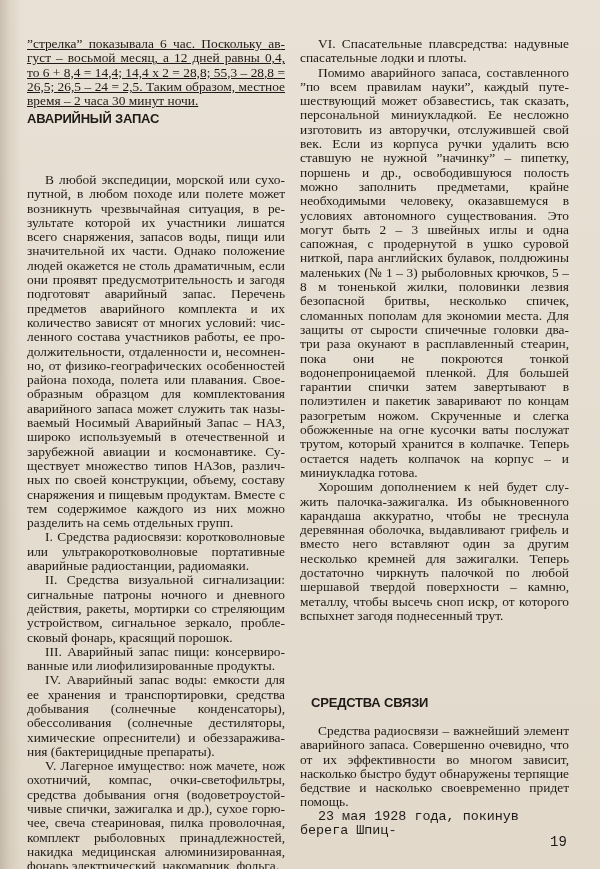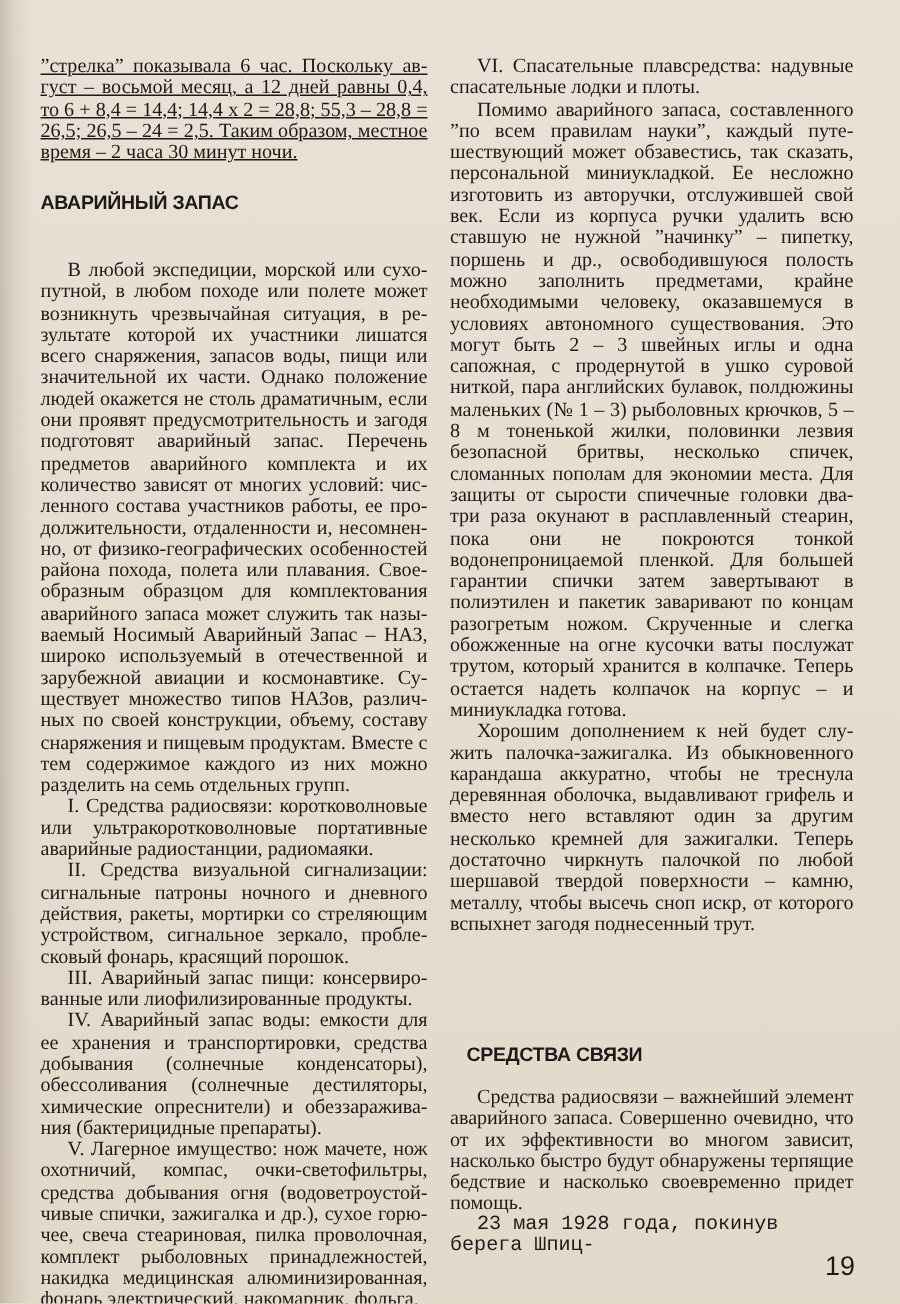--- a/index.html
+++ b/index.html
@@ -31,33 +31,33 @@
       font-family: "Liberation Sans", "DejaVu Sans", sans-serif;
       font-weight: bold;
       font-size: 13px;
       letter-spacing: -0.2px;
       margin: 0;
       text-indent: 0;
     }
     .page-number {
       position: absolute;
       left: 550px; top: 834px;
-      font-size: 18px;
-      font-family: Liberation Sans, sans-serif;
+      font-size: 14px;
+      font-family: Liberation Mono, monospace;
     }
   </style>
 </head>
 <body>
 
 <div class="page">
 
   <div class="col col-left">
     <p class="noindent" style="position:absolute; top:37px; width:258px;text-decoration:underline;">”стрелка” показывала 6 час. Поскольку ав­густ – восьмой месяц, а 12 дней равны 0,4, то 6 + 8,4 = 14,4; 14,4 х 2 = 28,8; 55,3 – 28,8 = 26,5; 26,5 – 24 = 2,5. Таким обра­зом, местное время – 2 часа 30 минут ночи.</p>
 
-    <h2 class="heading" style="position:absolute; top:128px;">АВАРИЙНЫЙ ЗАПАС</h2>
+    <h2 class="heading" style="position:absolute; top:112px;">АВАРИЙНЫЙ ЗАПАС</h2>
 
     <div style="position:absolute; top:157px; width:258px;margin-top:16px;">
       <p>В любой экспедиции, морской или сухо­путной, в любом походе или полете может возникнуть чрезвычайная ситуация, в ре­зультате которой их участники лишатся всего снаряжения, запасов воды, пищи или значительной их части. Однако положение людей окажется не столь драматичным, если они проявят предусмотрительность и загодя подготовят аварийный запас. Пере­чень предметов аварийного комплекта и их количество зависят от многих условий: чис­ленного состава участников работы, ее про­должительности, отдаленности и, несомнен­но, от физико-географических особенностей района похода, полета или плавания. Свое­образным образцом для комплектования аварийного запаса может служить так назы­ваемый Носимый Аварийный Запас – НАЗ, широко используемый в отечественной и зарубежной авиации и космонавтике. Су­ществует множество типов НАЗов, различ­ных по своей конструкции, объему, составу снаряжения и пищевым продуктам. Вместе с тем содержимое каждого из них можно разделить на семь отдельных групп.</p>
       <p class="item">I. Средства радиосвязи: коротковолно­вые или ультракоротковолновые портатив­ные аварийные радиостанции, радиомаяки.</p>
       <p class="item">II. Средства визуальной сигнализации: сигнальные патроны ночного и дневного действия, ракеты, мортирки со стреляющим устройством, сигнальное зеркало, пробле­сковый фонарь, красящий порошок.</p>
       <p class="item">III. Аварийный запас пищи: консервиро­ванные или лиофилизированные продукты.</p>
       <p class="item">IV. Аварийный запас воды: емкости для ее хранения и транспортировки, средства добывания (солнечные конденсаторы), обессоливания (солнечные дестиляторы, химические опреснители) и обеззаражива­ния (бактерицидные препараты).</p>
       <p class="item">V. Лагерное имущество: нож мачете, нож охотничий, компас, очки-светофильтры, средства добывания огня (водоветроустой­чивые спички, зажигалка и др.), сухое горю­чее, свеча стеариновая, пилка проволочная, комплект рыболовных принадлежностей, накидка медицинская алюминизированная, фонарь электрический, накомарник, фольга.</p>
     </div>
   </div>

